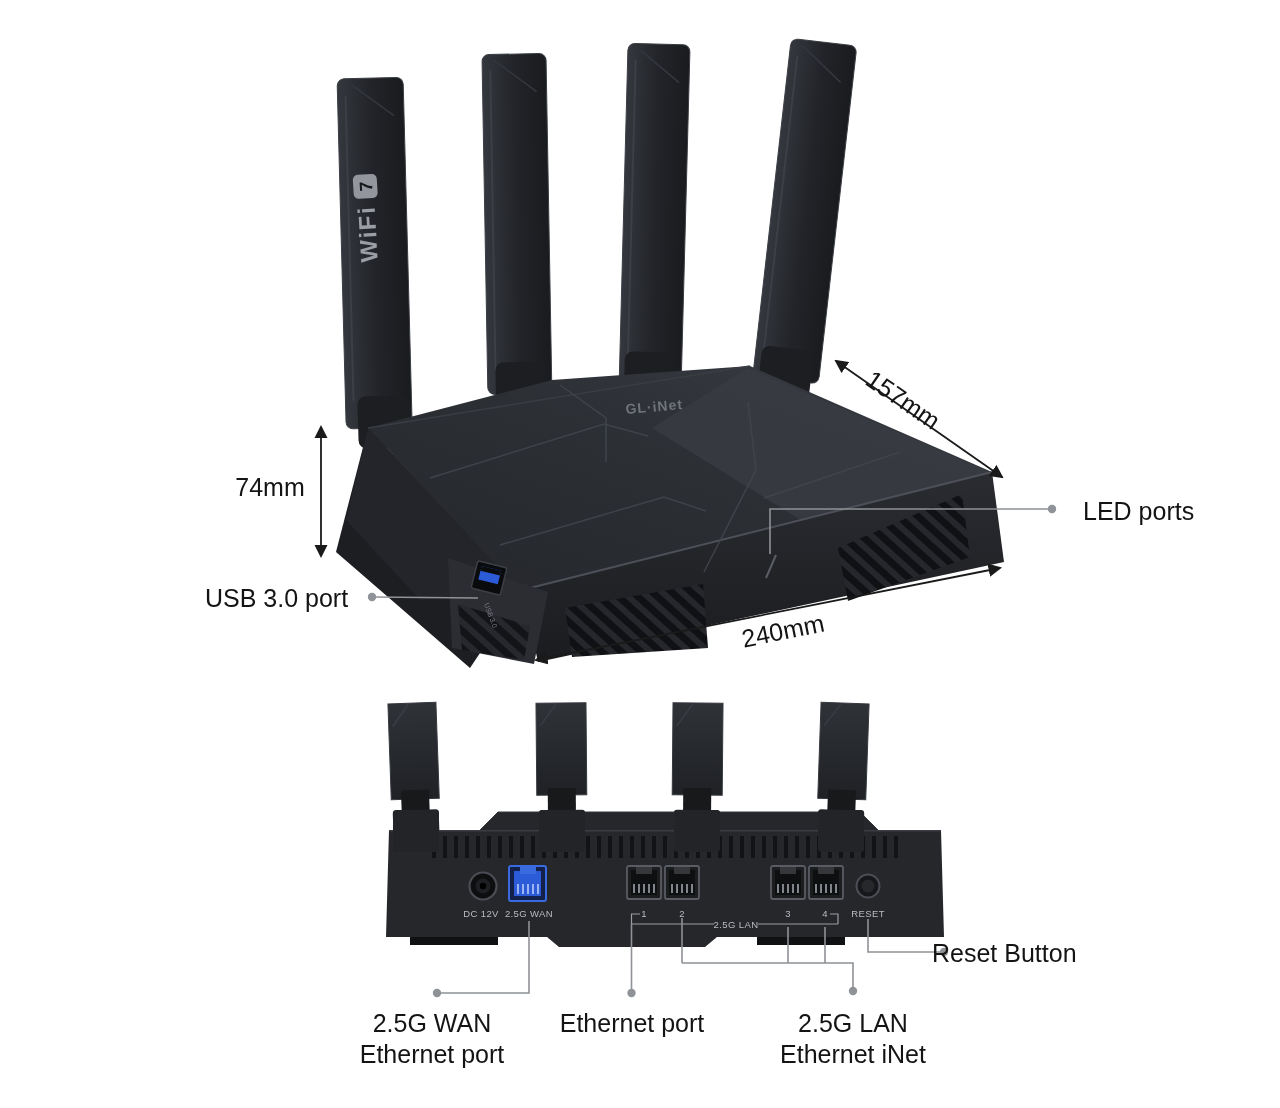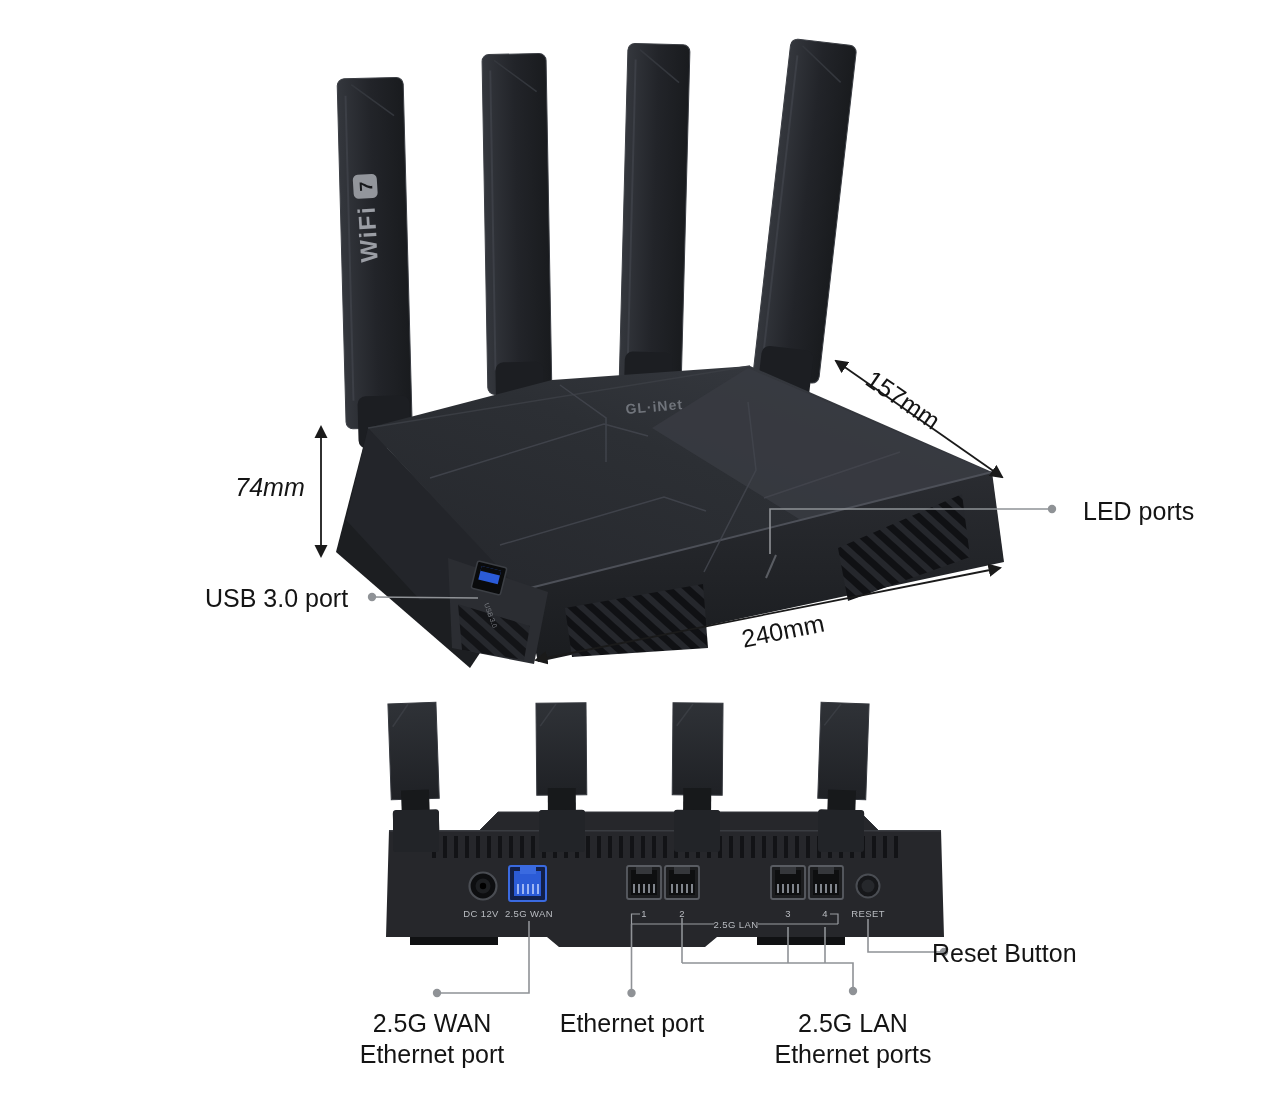--- a/index.html
+++ b/index.html
@@ -289,37 +289,37 @@
     </g>
     <circle cx="437" cy="993" r="4.2" fill="var(--callout-gray)"></circle>
     <circle cx="631.5" cy="993" r="4.2" fill="var(--callout-gray)"></circle>
     <circle cx="853" cy="991" r="4.2" fill="var(--callout-gray)"></circle>
     <circle cx="944" cy="952" r="4.2" fill="var(--callout-gray)"></circle>
   </g>
 </svg>
 
 <div class="lbl rot" style="left:903px;top:400px;transform:translate(-50%,-50%) rotate(34.5deg);">157mm</div>
 
-<div class="lbl" style="left:230px;top:472px;width:80px;text-align:center;font-style:italic;">74mm</div>
+<div class="lbl" style="left:230px;top:472px;width:80px;text-align:center;">74mm</div>
 
 <div class="lbl rot" style="left:783px;top:631px;transform:translate(-50%,-50%) rotate(-11.5deg);">240mm</div>
 
 <div class="lbl" style="left:205px;top:583px;width:148px;">USB 3.0 port</div>
 
 <div class="lbl" style="left:1083px;top:496px;">LED ports</div>
 
 <div class="lbl" style="left:932px;top:938px;">Reset Button</div>
 
 <div class="lbl center two-line" style="left:432px;top:1008px;">
   <div>2.5G WAN</div>
   <div>Ethernet port</div>
 </div>
 
 <div class="lbl center two-line" style="left:632px;top:1008px;">
   <div>Ethernet port</div>
 </div>
 
 <div class="lbl center two-line" style="left:853px;top:1008px;">
   <div>2.5G LAN</div>
-  <div>Ethernet ports</div>
+  <div>Ethernet iNet</div>
 </div>
 
 </div>
 
 </body></html>

